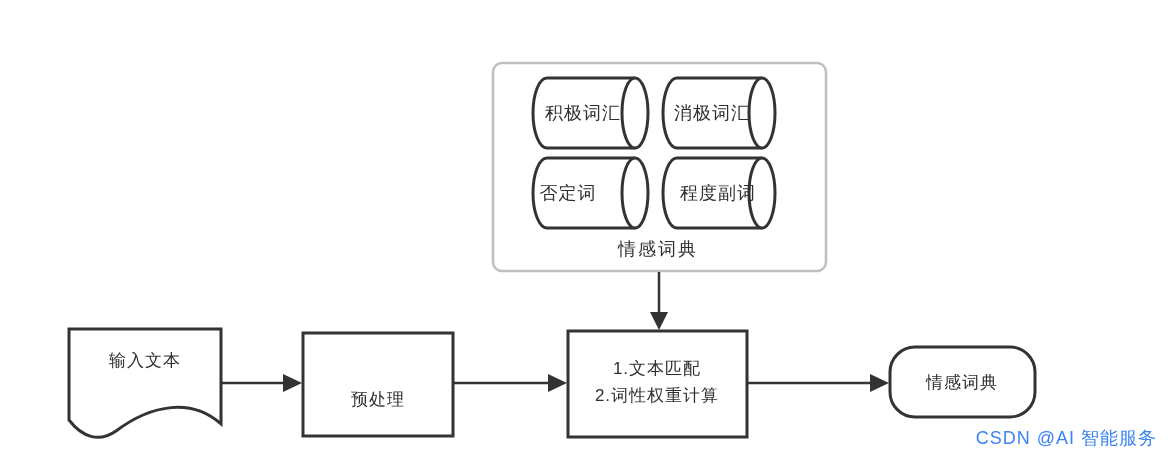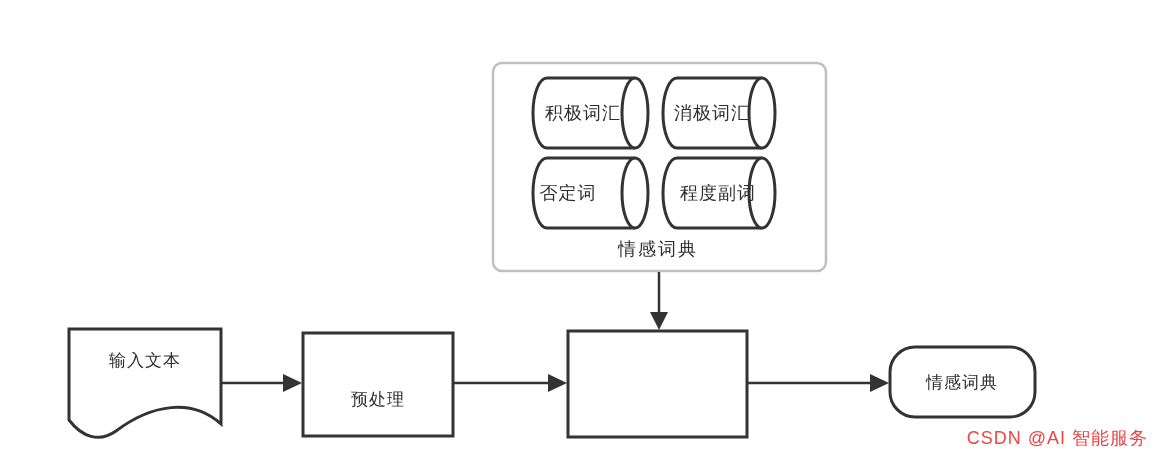--- a/index.html
+++ b/index.html
@@ -27,24 +27,24 @@
     white-space: nowrap;
     font-size: 17px;
     letter-spacing: 1px;
     text-align: center;
   }
   .lbl-cyl { font-size: 18px; letter-spacing: 1px; }
   .lbl-group { font-size: 18px; letter-spacing: 2px; }
   .lbl-match { line-height: 27px; }
   .watermark {
     position: absolute;
-    right: 23px;
+    right: 14px;
     top: 426px;
     font-size: 18px;
-    color: #ef4444;
+    color: #3b82f6;
     letter-spacing: 1px;
     text-shadow: 1px 1px 0 #ffffff;
   }
 </style>
 </head>
 <body>
 
 <div class="canvas">
 
   <svg width="1171" height="456" viewBox="0 0 1171 456">
@@ -109,18 +109,22 @@
   <div class="lbl lbl-cyl" style="left:568px; top:193px;">否定词</div>
 
   <div class="lbl lbl-cyl" style="left:718px; top:193px;">程度副词</div>
 
   <div class="lbl lbl-group" style="left:658px; top:249px;">情感词典</div>
 
   <div class="lbl" style="left:145px; top:360px;">输入文本</div>
 
   <div class="lbl" style="left:378px; top:399px;">预处理</div>
 
+  <div class="lbl lbl-match" style="left:657px; top:382px;">
+    <div>1.文本匹配</div>
+    <div>2.词性权重计算</div>
+  </div>
 
   <div class="lbl" style="left:962px; top:382px;">情感词典</div>
 
   <div class="watermark">CSDN @AI 智能服务</div>
 
 </div>
 
 </body></html>

